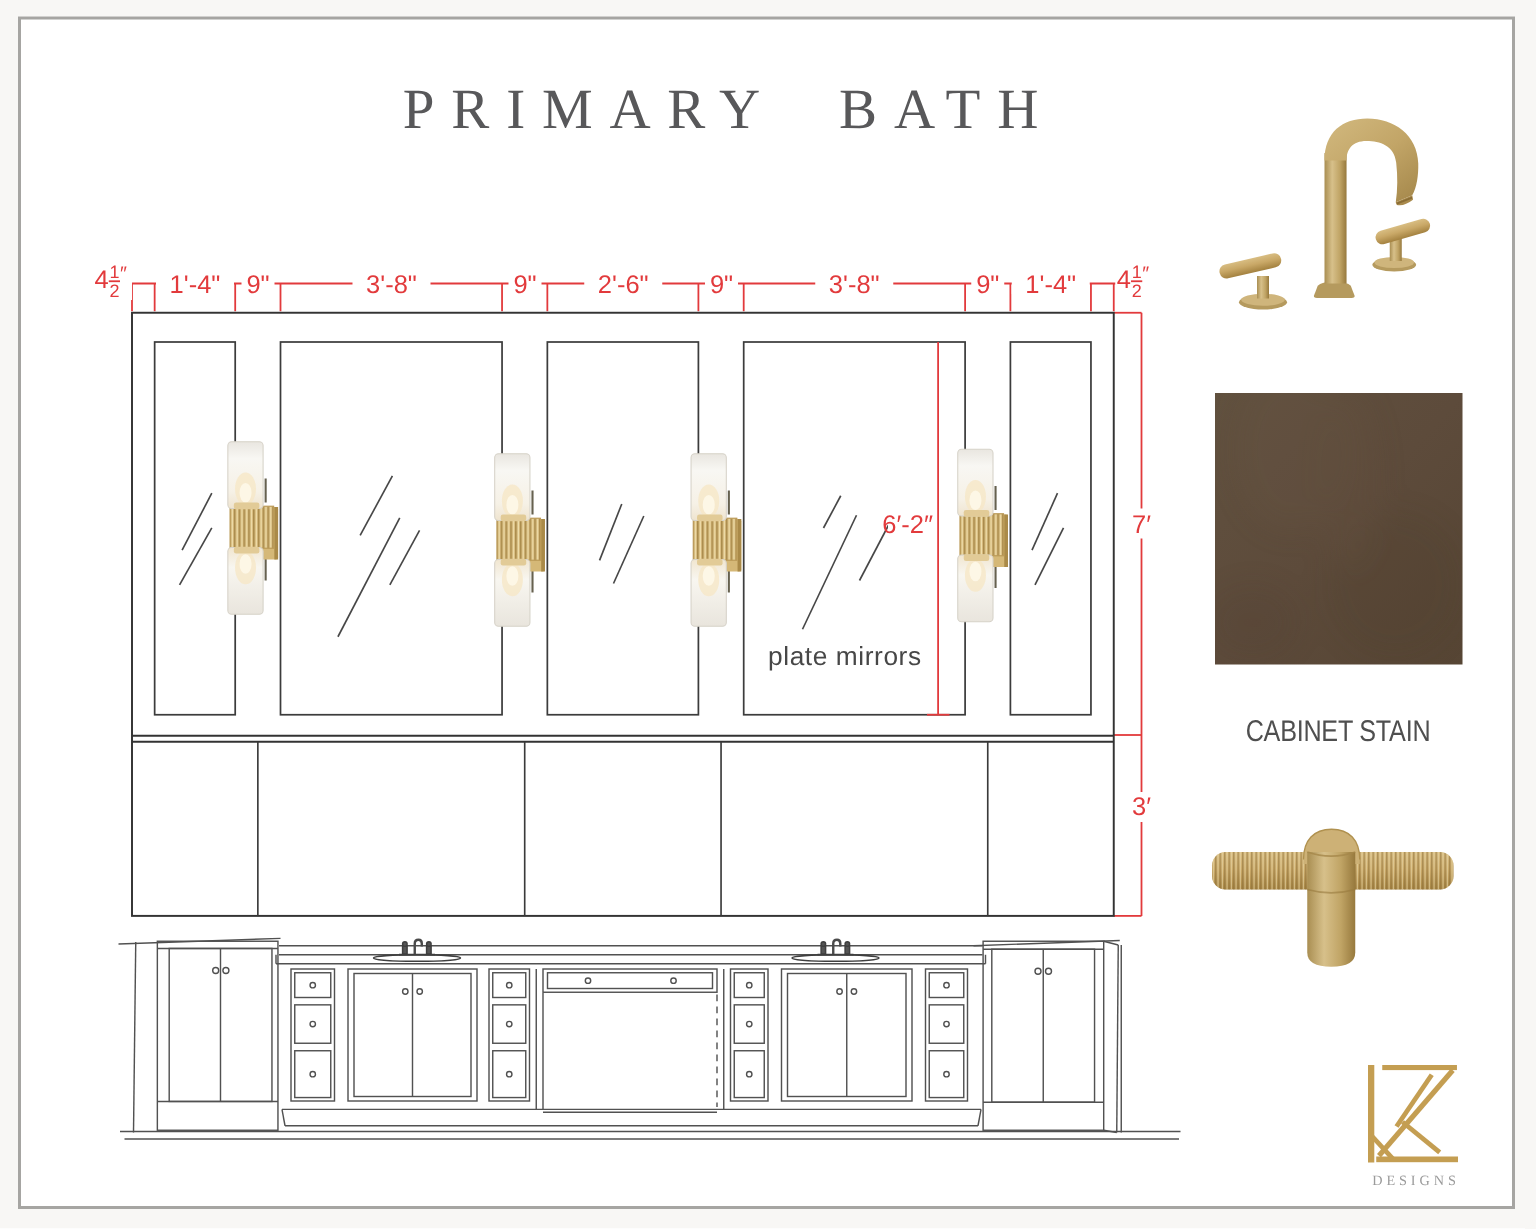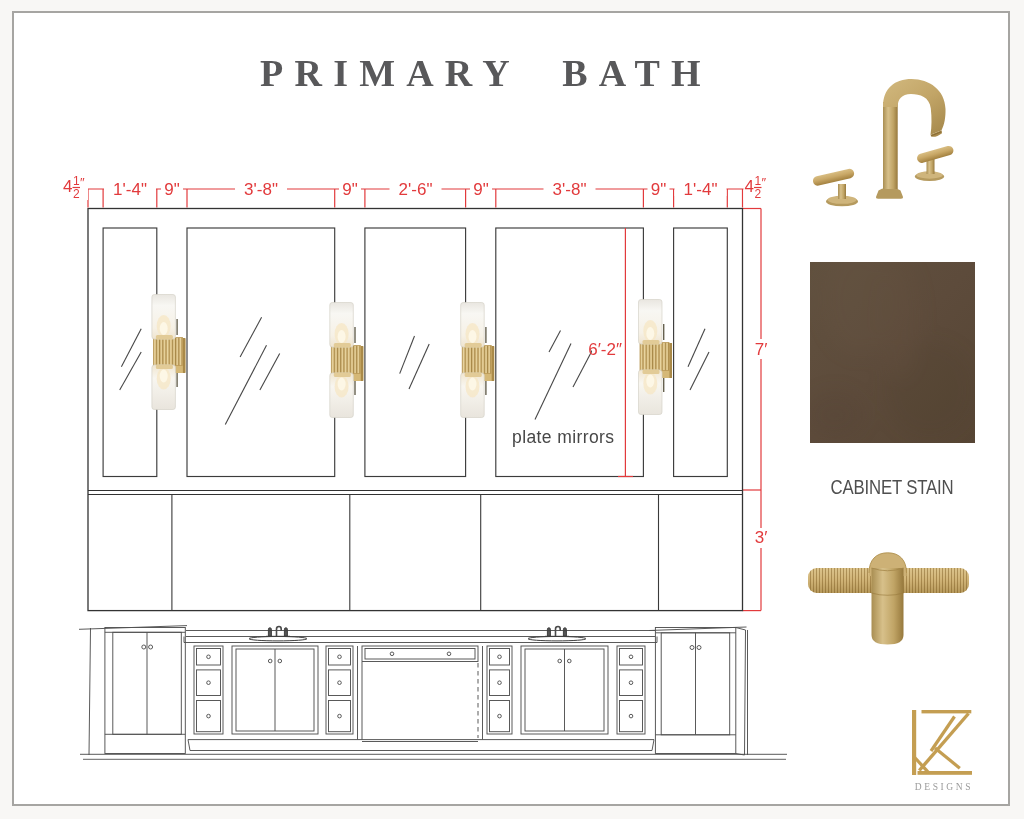--- a/index.html
+++ b/index.html
@@ -1,18 +1,18 @@
 <!DOCTYPE html>
 <html><head>
 <meta charset="utf-8">
 <style>
   html,body{margin:0;padding:0;}
   #page{position:relative;width:1024px;height:819px;background:#f8f7f5;overflow:hidden;font-family:"Liberation Sans",sans-serif;}
   #inner{position:absolute;left:12px;top:11px;width:998px;height:795px;background:#ffffff;border:2px solid #a6a5a2;box-sizing:border-box;}
-  #title{position:absolute;left:0px;top:51px;width:960px;text-align:center;font-family:"Liberation Serif",serif;font-weight:700;font-size:38px;letter-spacing:11.2px;color:#58585a;}
+  #title{position:absolute;left:0px;top:51px;width:960px;text-align:center;font-family:"Liberation Serif",serif;font-weight:400;font-size:38px;letter-spacing:11.2px;color:#58585a;}
   svg{position:absolute;left:0;top:0;}
 </style>
 </head>
 <body>
 <div id="page">
 
   <div id="inner"></div>
 
   <div id="title" style="left:6px;">PRIMARY&nbsp; BATH</div>
   <svg id="art" width="1024" height="819" viewBox="0 0 1024 819">

